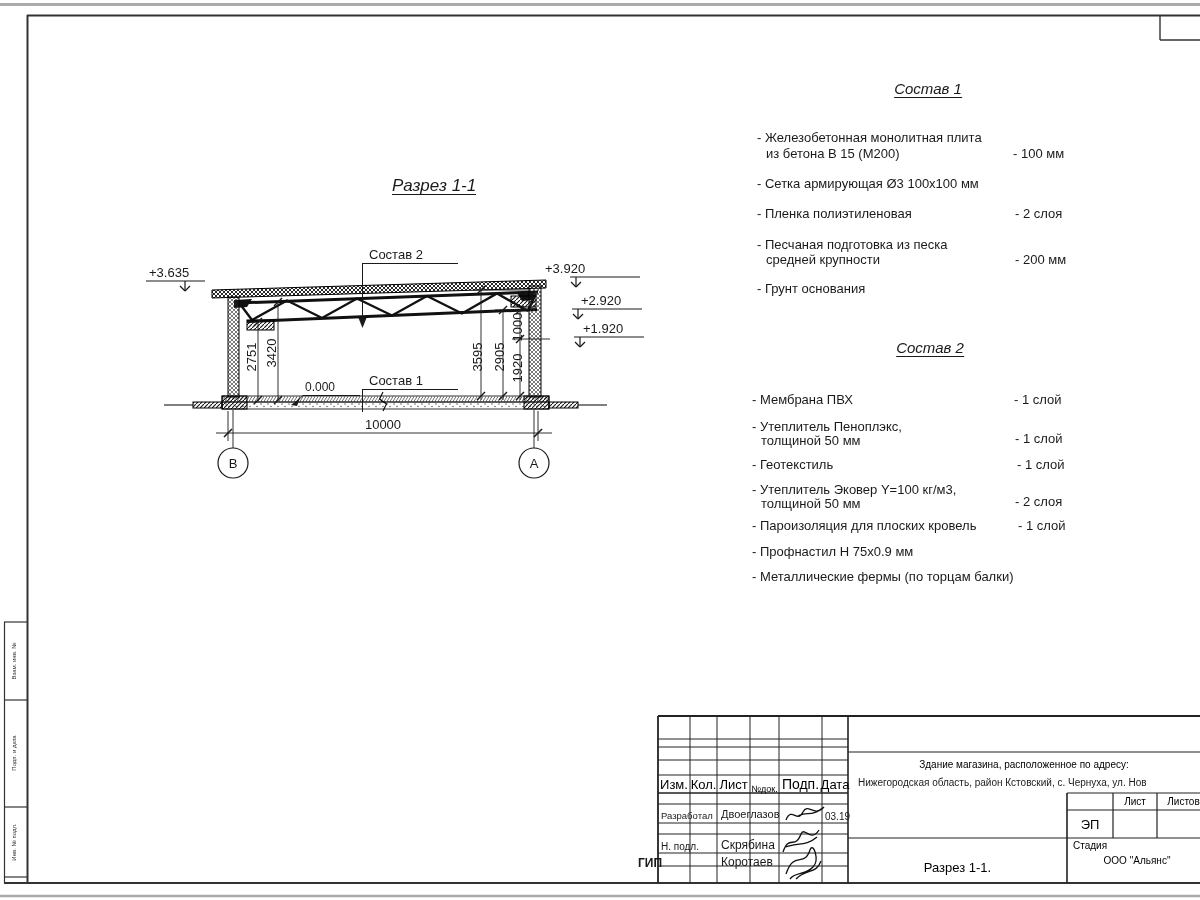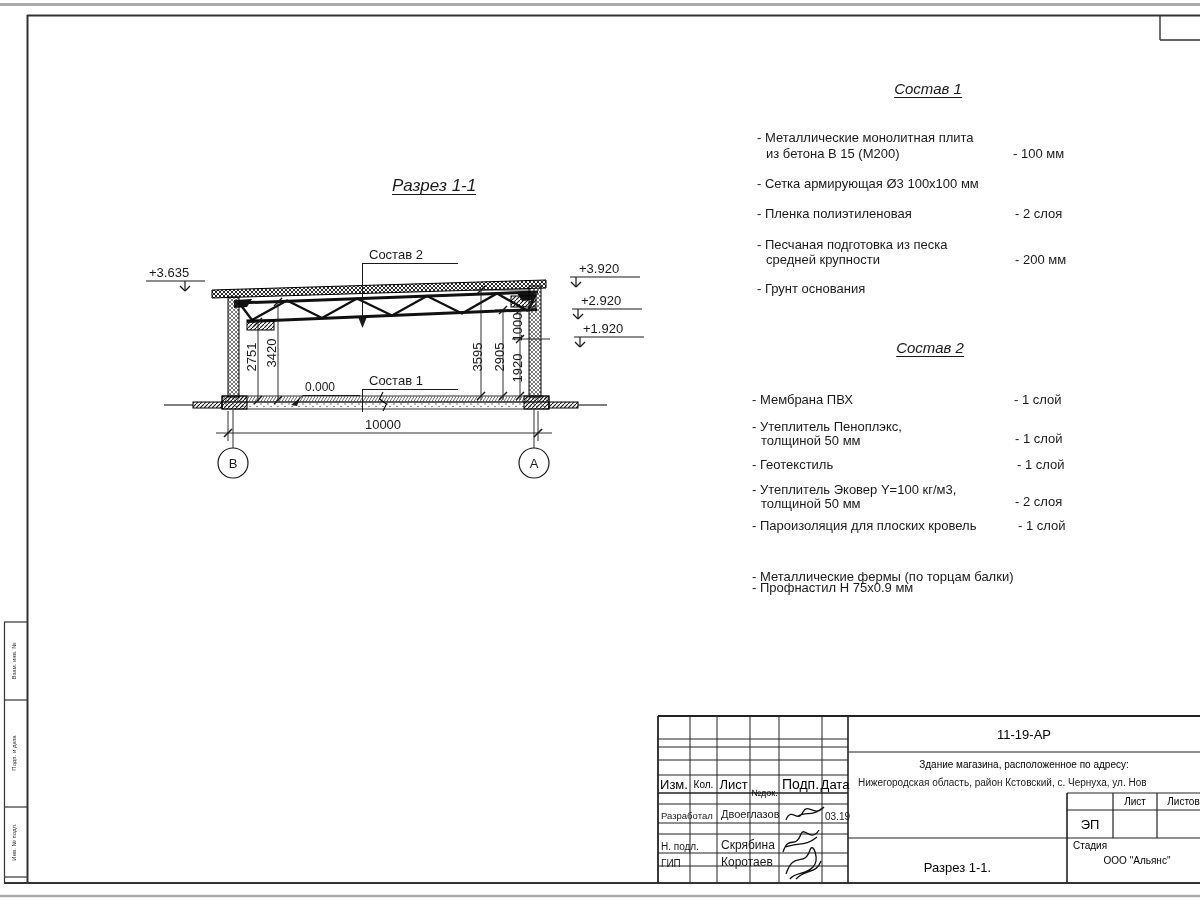--- a/index.html
+++ b/index.html
@@ -206,42 +206,42 @@
     <g fill="none" stroke="#111" stroke-width="1.3">
       <path d="M786,820 C792,806 797,824 803,812 C808,802 814,818 824,807 M798,816 C806,811 812,817 821,809"></path>
       <path d="M783,852 C789,834 795,850 801,834 C804,826 811,843 819,830 M786,847 C796,843 807,846 817,837"></path>
       <path d="M786,874 C794,850 804,868 810,850 C813,841 820,860 813,867 C806,875 795,872 790,879 M796,879 C806,868 816,875 821,861"></path>
     </g>
   </svg>
 
   <span class="t ital und" style="left:345px;top:178px;font-size:17px;">Разрез 1-1</span>
 
   <span class="t" style="left:149px;top:265px;">+3.635</span>
-  <span class="t" style="left:579px;top:261px;text-align:right;">+3.920</span>
+  <span class="t" style="left:545px;top:261px;text-align:right;">+3.920</span>
   <span class="t" style="left:581px;top:293px;">+2.920</span>
   <span class="t" style="left:583px;top:321px;">+1.920</span>
 
   <span class="t" style="left:369px;top:247px;">Состав 2</span>
   <span class="t" style="left:369px;top:373px;">Состав 1</span>
   <span class="t" style="left:305px;top:380px;font-size:12px;">0.000</span>
 
   <span class="t v" style="left:251px;top:357px;">2751</span>
   <span class="t v" style="left:271px;top:353px;">3420</span>
   <span class="t v" style="left:477px;top:357px;">3595</span>
   <span class="t v" style="left:499px;top:357px;">2905</span>
   <span class="t v" style="left:517px;top:368px;">1920</span>
   <span class="t v" style="left:517px;top:327px;">1000</span>
   <span class="t c" style="left:383px;top:417px;">10000</span>
 
   <span class="t c" style="left:233px;top:456px;">В</span>
   <span class="t c" style="left:534px;top:456px;">А</span>
 
   <span class="t c head" style="left:928px;top:81px;">Состав 1</span>
 
-  <span class="t" style="left:757px;top:130px;">- Металлические  монолитная плита</span>
+  <span class="t" style="left:757px;top:130px;">- Железобетонная  монолитная плита</span>
   <span class="t" style="left:766px;top:146px;">из бетона В 15 (М200)</span>
   <span class="t" style="left:1013px;top:146px;">- 100 мм</span>
 
   <span class="t" style="left:757px;top:176px;">- Сетка армирующая Ø3 100х100 мм</span>
 
   <span class="t" style="left:757px;top:206px;">- Пленка полиэтиленовая</span>
   <span class="t" style="left:1015px;top:206px;">-  2 слоя</span>
 
   <span class="t" style="left:757px;top:237px;">- Песчаная подготовка из песка</span>
   <span class="t" style="left:766px;top:252px;">средней крупности</span>
@@ -261,42 +261,41 @@
   <span class="t" style="left:752px;top:457px;">- Геотекстиль</span>
   <span class="t" style="left:1017px;top:457px;">- 1 слой</span>
 
   <span class="t" style="left:752px;top:482px;">- Утеплитель Эковер Y=100 кг/м3,</span>
   <span class="t" style="left:761px;top:496px;">толщиной 50 мм</span>
   <span class="t" style="left:1015px;top:494px;">- 2 слоя</span>
 
   <span class="t" style="left:752px;top:518px;">- Пароизоляция для плоских кровель</span>
   <span class="t" style="left:1018px;top:518px;">- 1 слой</span>
 
-  <span class="t" style="left:752px;top:544px;margin-top:36px;">- Профнастил Н 75х0.9 мм</span>
+  <span class="t" style="left:752px;top:544px;">- Профнастил Н 75х0.9 мм</span>
 
   <span class="t" style="left:752px;top:569px;">- Металлические фермы (по торцам балки)</span>
 
   <div class="cellc" style="left:658px;top:775px;width:32px;height:18px;font-size:13px;">Изм.</div>
-  <div class="cellc" style="left:690px;top:775px;width:27px;height:18px;font-size:10px;">Кол.</div>
+  <div class="cellc" style="left:690px;top:775px;width:27px;height:18px;font-size:13px;">Кол.</div>
   <div class="cellc" style="left:717px;top:775px;width:33px;height:18px;font-size:13px;">Лист</div>
-  <div class="cellc" style="left:750px;top:775px;width:29px;height:36px;font-size:9px;">№док.</div>
+  <div class="cellc" style="left:750px;top:775px;width:29px;height:28px;font-size:9px;">№док.</div>
   <div class="cellc" style="left:779px;top:775px;width:43px;height:18px;font-size:14px;">Подп.</div>
   <div class="cellc" style="left:822px;top:775px;width:26px;height:18px;font-size:13px;">Дата</div>
 
   <span class="t" style="left:661px;top:808px;font-size:9.5px;">Разработал</span>
   <span class="t" style="left:721px;top:807px;font-size:11px;">Двоеглазов</span>
   <span class="t" style="left:825px;top:809px;font-size:10px;">03.19</span>
 
   <span class="t" style="left:661px;top:839px;font-size:10px;">Н. подл.</span>
   <span class="t" style="left:721px;top:838px;font-size:12px;">Скрябина</span>
 
-  <span class="t" style="left:661px;top:856px;font-size:10px;">ГИП</span>
+  <span class="t" style="left:638px;top:856px;font-size:12px;font-weight:bold;">ГИП</span>
   <span class="t" style="left:721px;top:855px;font-size:12px;">Коротаев</span>
 
-  <div class="cellc" style="left:848px;top:718px;width:352px;height:32px;font-size:13px;">11-19-АР</div>
   <div class="cellc tb" style="left:848px;top:757px;width:352px;height:15px;">Здание магазина, расположенное по адресу:</div>
   <span class="t tb" style="left:858px;top:775px;">Нижегородская область, район Кстовский, с. Чернуха, ул. Нов</span>
 
   <div class="cellc tb" style="left:1067px;top:793px;width:46px;height:17px;margin-top:44px;">Стадия</div>
   <div class="cellc tb" style="left:1113px;top:793px;width:44px;height:17px;">Лист</div>
   <div class="cellc tb" style="left:1157px;top:793px;width:53px;height:17px;">Листов</div>
   <div class="cellc" style="left:1067px;top:810px;width:46px;height:28px;font-size:13px;">ЭП</div>
 
   <div class="cellc" style="left:848px;top:838px;width:219px;height:59px;font-size:13px;text-align:center;">Разрез 1-1.</div>
   <div class="cellc tb" style="left:1067px;top:838px;width:140px;height:45px;">ООО "Альянс"</div>

